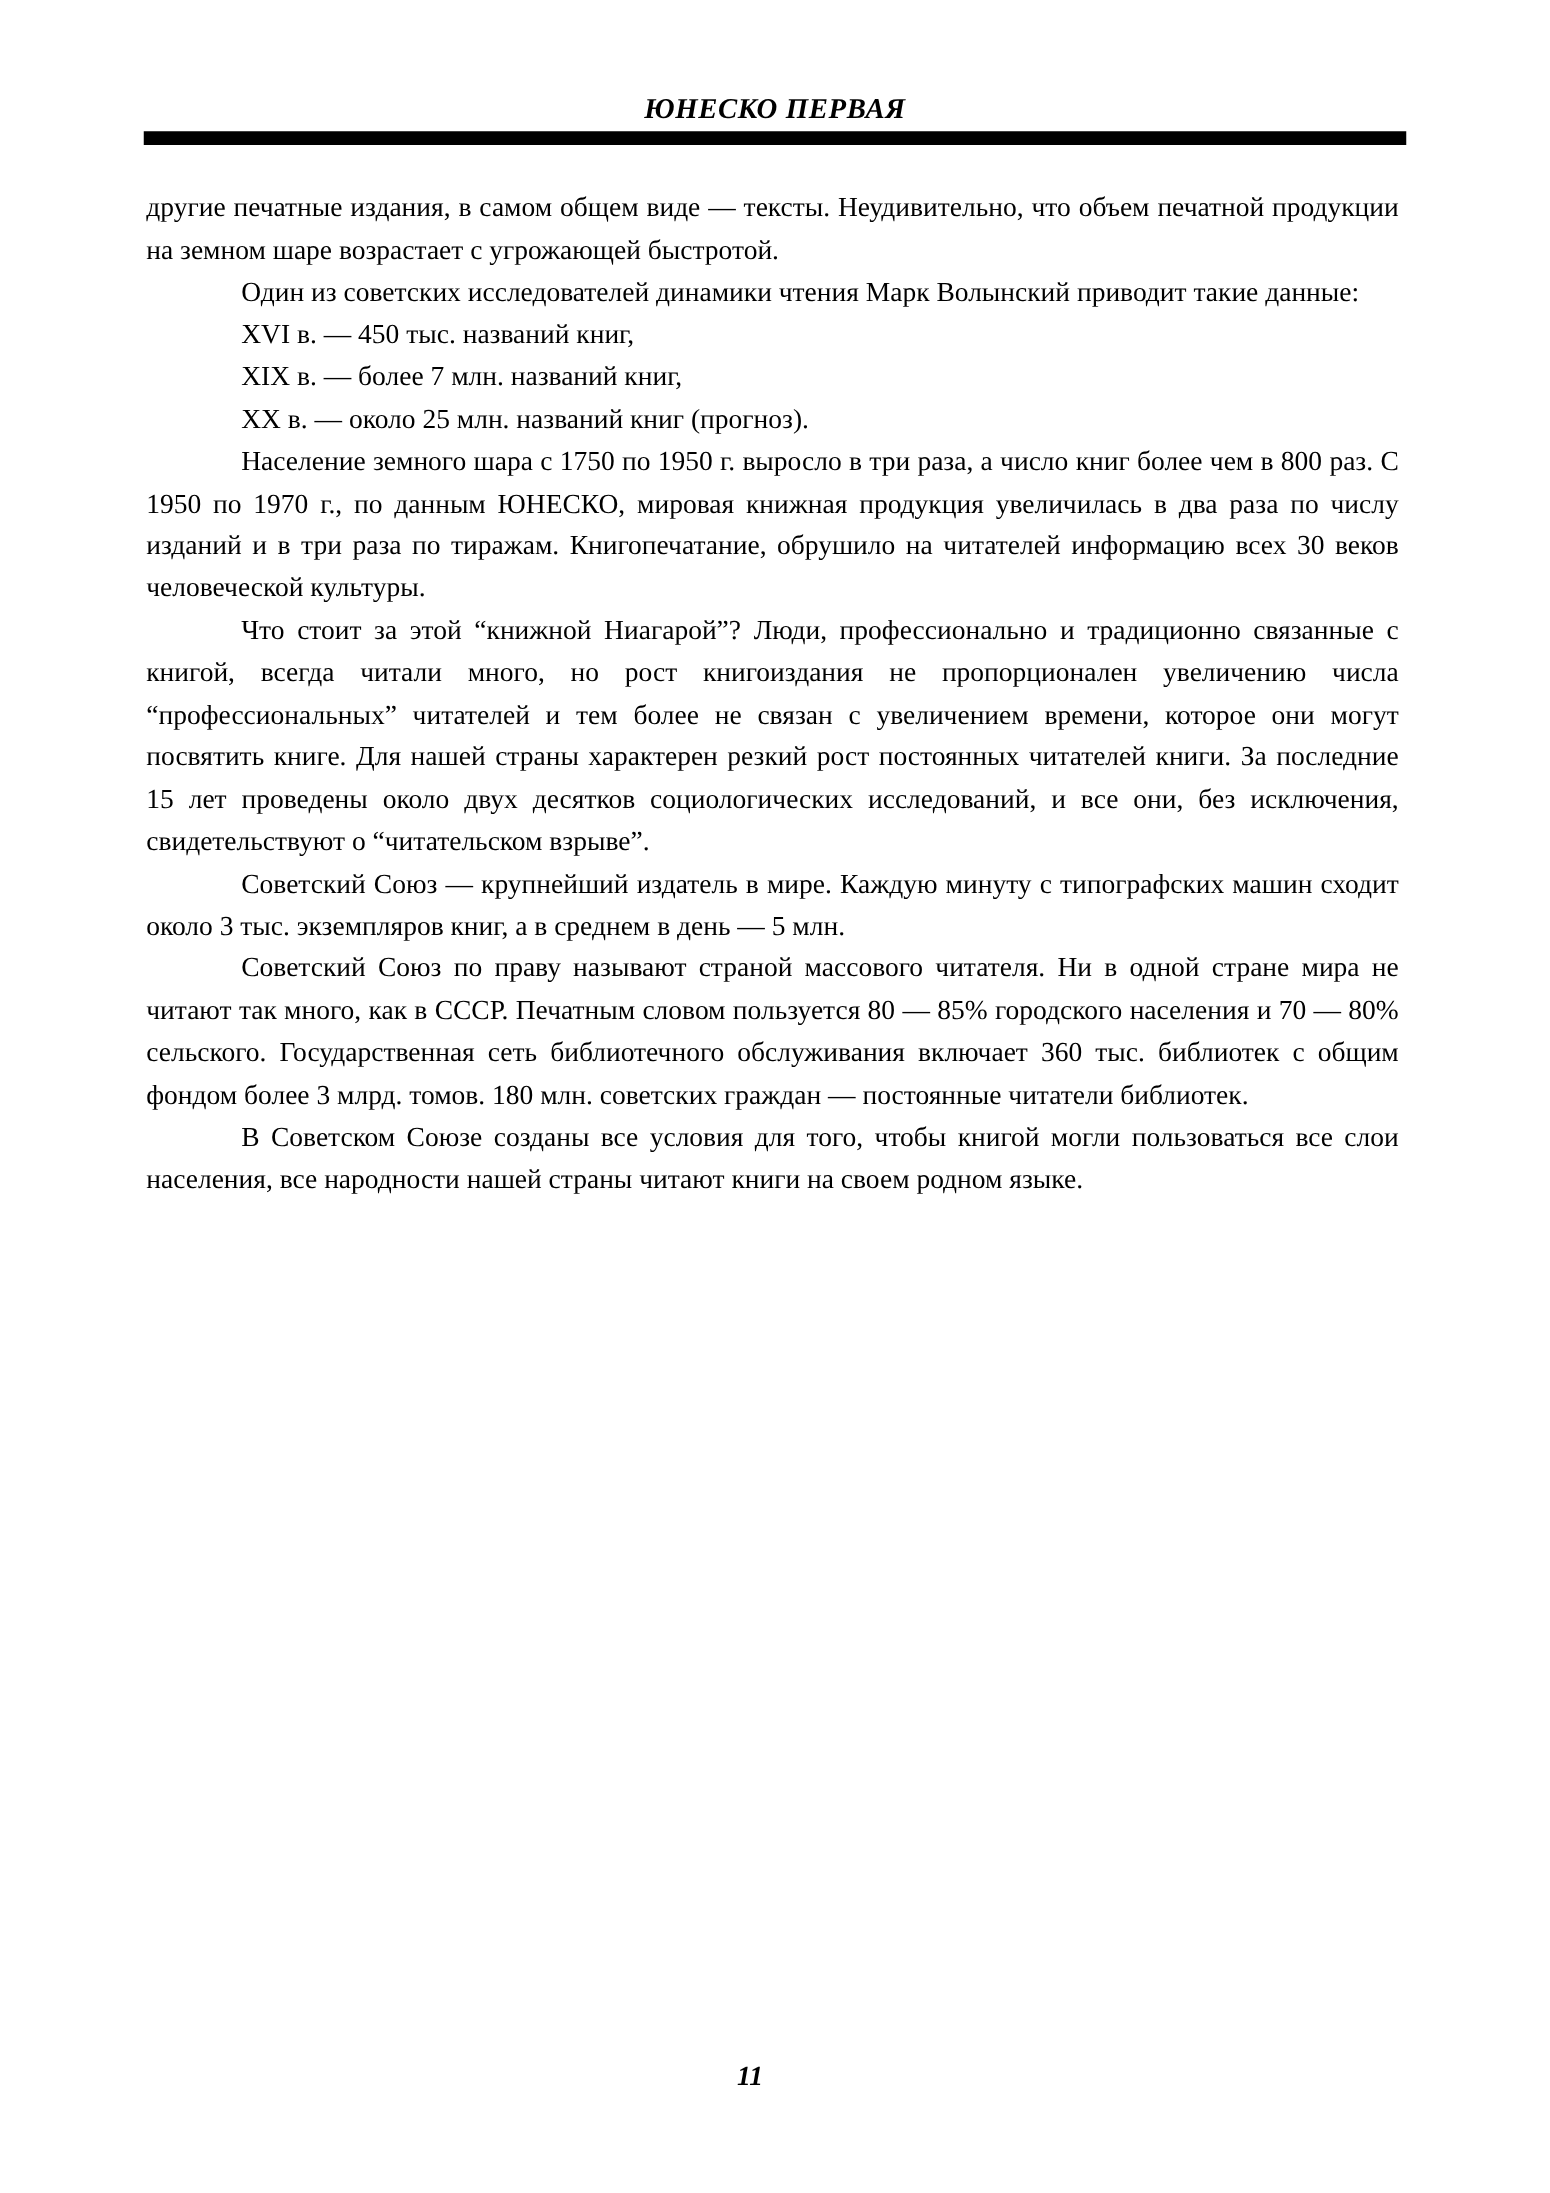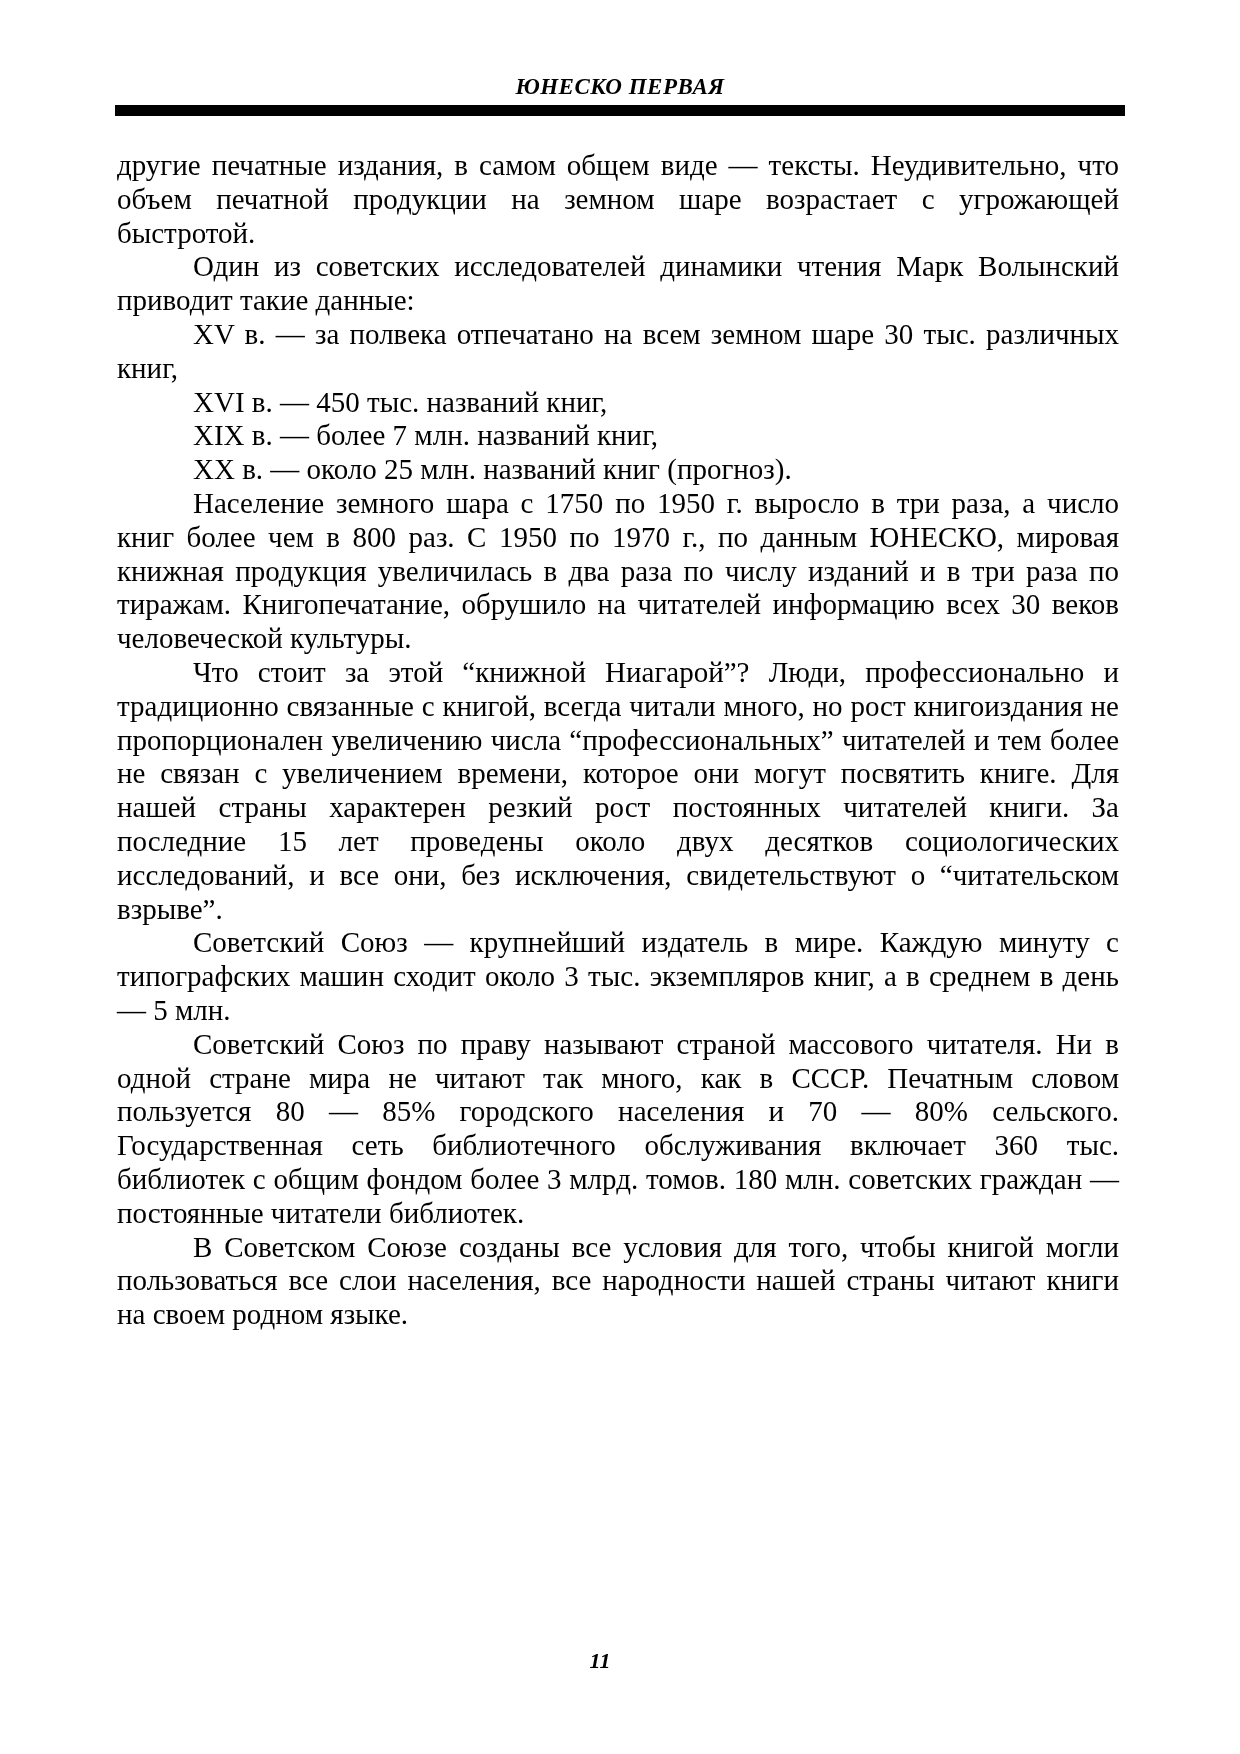--- a/index.html
+++ b/index.html
@@ -11,42 +11,41 @@
     font-family: "Liberation Serif", serif;
     font-style: italic; font-weight: bold;
     font-size: 23px; letter-spacing: 0.5px; color: #000;
   }
   .head-rule {
     position: absolute; left: 115px; top: 105px; width: 1010px; height: 11px; background: #000;
   }
   .body-text {
     position: absolute; left: 117px; top: 149px; width: 1002px;
     font-family: "Liberation Serif", serif;
-    font-size: 29px; line-height: 33.8px; color: #000;
+    font-size: 22px; line-height: 33.8px; color: #000;
   }
   .body-text p { margin: 0; text-align: justify; text-indent: 76px; }
   .body-text p.noindent { text-indent: 0; }
   .page-number {
     position: absolute; left: 0; width: 1200px; top: 1648px;
     text-align: center;
     font-family: "Liberation Serif", serif;
     font-style: italic; font-weight: bold; font-size: 22px; color: #000;
   }
 </style>
 </head>
 <body>
 
 <div class="page">
   <div class="running-head">ЮНЕСКО ПЕРВАЯ</div>
   <div class="head-rule"></div>
 
   <div class="body-text">
     <p class="noindent">другие печатные издания, в самом общем виде — тексты. Неудивительно, что объем печатной продукции на земном шаре возрастает с угрожающей быстротой.</p>
     <p>Один из советских исследователей динамики чтения Марк Волынский приводит такие данные:</p>
-    <p>XV в. — за полвека отпечатано на всем земном шаре 30 тыс. различных книг,</p>
     <p>XVI в. — 450 тыс. названий книг,</p>
     <p>XIX в. — более 7 млн. названий книг,</p>
     <p>XX в. — около 25 млн. названий книг (прогноз).</p>
     <p>Население земного шара с 1750 по 1950 г. выросло в три раза, а число книг более чем в 800 раз. С 1950 по 1970 г., по данным ЮНЕСКО, мировая книжная продукция увеличилась в два раза по числу изданий и в три раза по тиражам. Книгопечатание, обрушило на читателей информацию всех 30 веков человеческой культуры.</p>
     <p>Что стоит за этой “книжной Ниагарой”? Люди, профессионально и традиционно связанные с книгой, всегда читали много, но рост книгоиздания не пропорционален увеличению числа “профессиональных” читателей и тем более не связан с увеличением времени, которое они могут посвятить книге. Для нашей страны характерен резкий рост постоянных читателей книги. За последние 15 лет проведены около двух десятков социологических исследований, и все они, без исключения, свидетельствуют о “читательском взрыве”.</p>
     <p>Советский Союз — крупнейший издатель в мире. Каждую минуту с типографских машин сходит около 3 тыс. экземпляров книг, а в среднем в день — 5 млн.</p>
     <p>Советский Союз по праву называют страной массового читателя. Ни в одной стране мира не читают так много, как в СССР. Печатным словом пользуется 80 — 85% городского населения и 70 — 80% сельского. Государственная сеть библиотечного обслуживания включает 360 тыс. библиотек с общим фондом более 3 млрд. томов. 180 млн. советских граждан — постоянные читатели библиотек.</p>
     <p>В Советском Союзе созданы все условия для того, чтобы книгой могли пользоваться все слои населения, все народности нашей страны читают книги на своем родном языке.</p>
   </div>
 

